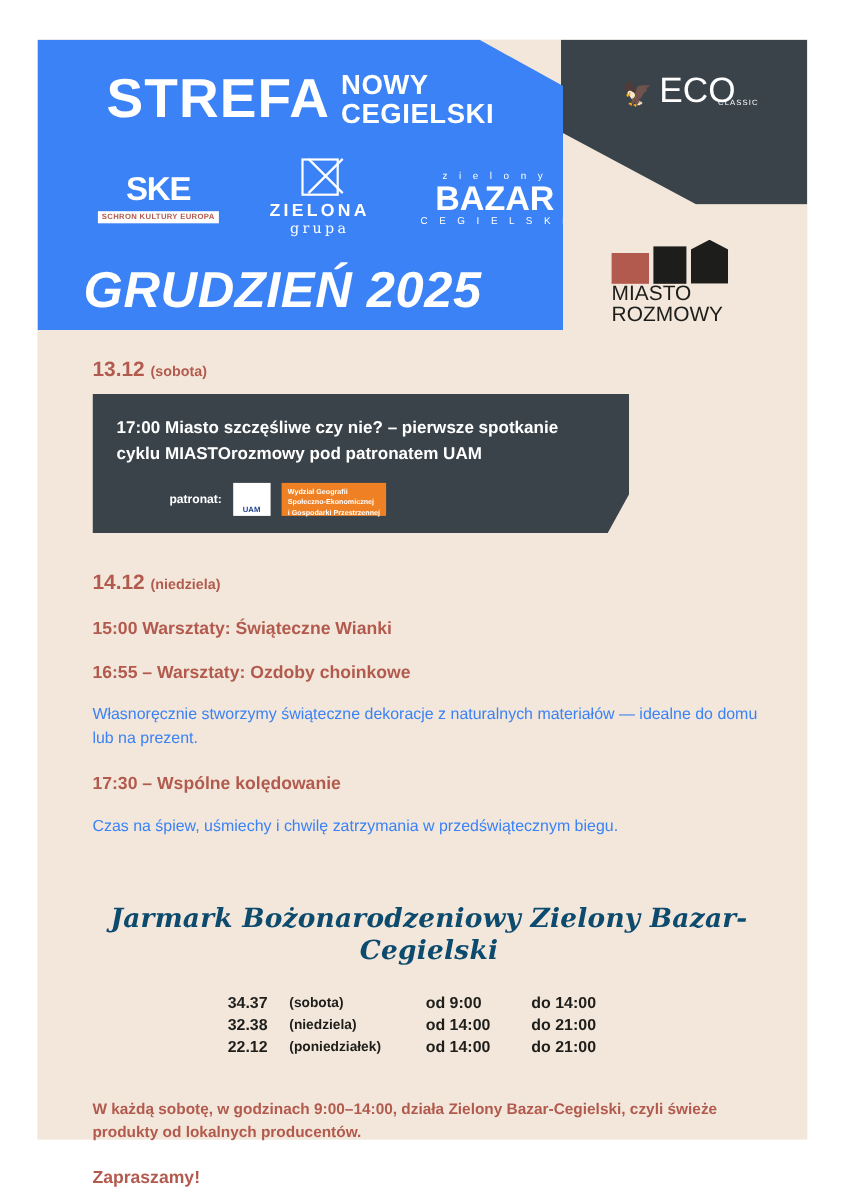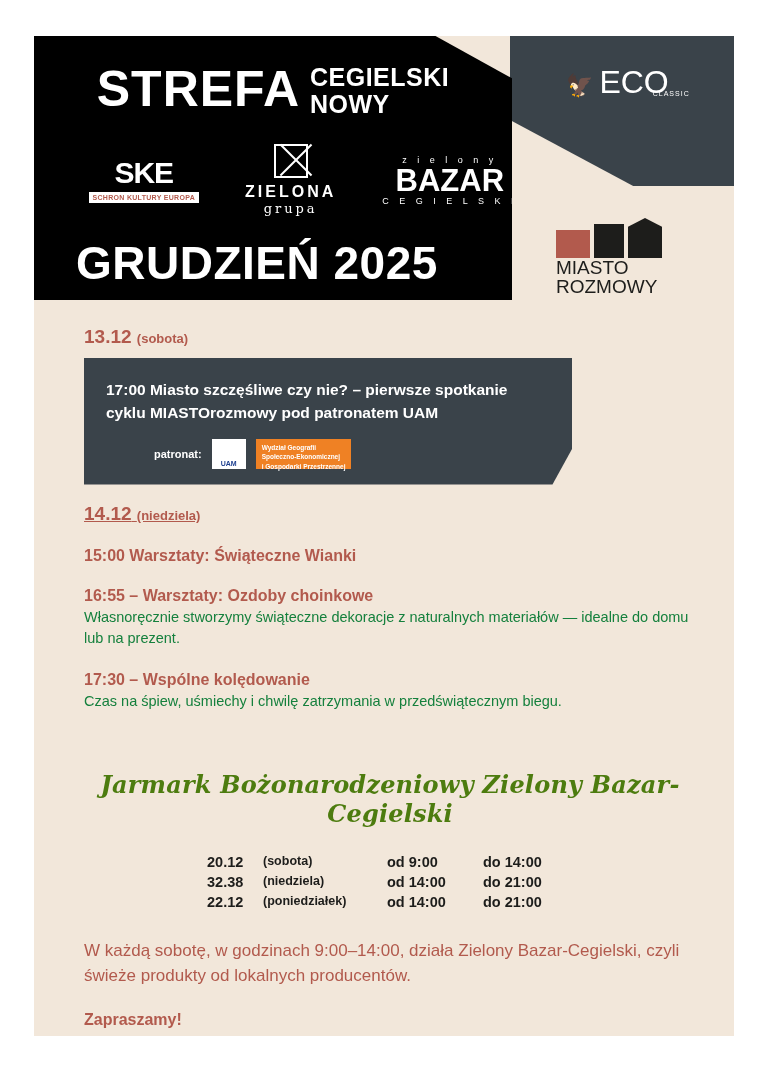--- a/index.html
+++ b/index.html
@@ -27,21 +27,21 @@
     left: 510px; top: 36px;
     width: 224px; height: 150px;
     background: #3a434a;
     clip-path: polygon(0 0, 100% 0, 100% 100%, 55% 100%, 0 56%);
   }
   
   .red-header {
     position: absolute;
     left: 34px; top: 36px;
     width: 478px; height: 264px;
-    background: #000000;
+    background: #3b82f6;
     clip-path: polygon(0 0, 84% 0, 100% 16%, 100% 100%, 0 100%);
   }
   .strefa-row {
     position: absolute;
     left: 0; top: 24px; width: 478px;
     display: flex; align-items: center; justify-content: center;
     gap: 10px;
   }
   .strefa {
     color: #fff;
@@ -90,21 +90,21 @@
   .zielona-sq:before { transform: rotate(45deg); }
   .zielona-sq:after { transform: rotate(-45deg); }
   .zielona-t1 { font-size: 16px; font-weight: bold; letter-spacing: 3px; }
   .zielona-t2 { font-size: 13px; letter-spacing: 3px; font-family: "DejaVu Serif", serif; }
   .logo-bazar { text-align: center; color: #fff; }
   .bazar-t1 { font-size: 9px; letter-spacing: 4px; }
   .bazar-t2 { font-size: 31px; font-weight: bold; letter-spacing: 0px; line-height: 1; }
   .bazar-t3 { font-size: 9px; letter-spacing: 4px; }
   .grudzien {
     position: absolute; left: 42px; top: 200px;
-    color: #fff; font-size: 46px; font-weight: bold; letter-spacing: 0.5px;
+    color: #fff; font-size: 46px; font-weight: bold; letter-spacing: 0.5px; font-style: italic;
   }
   
   .eco {
     position: absolute; left: 566px; top: 68px;
     display: flex; align-items: flex-end; gap: 6px; color: #fff;
   }
   .eco-bird { font-size: 22px; line-height: 1; }
   .eco-text { font-size: 32px; font-weight: normal; letter-spacing: 0px; line-height: 0.9; }
   .eco-sub { font-size: 7px; letter-spacing: 1px; margin-left: -22px; }
   
@@ -143,39 +143,39 @@
     display: flex; align-items: flex-end; justify-content: center;
     font-size: 7px; font-weight: bold; padding-bottom: 2px;
   }
   .uam-orange {
     background: #ef8124; color: #fff;
     font-size: 6.5px; line-height: 1.5; padding: 4px 6px; height: 30px;
     font-weight: bold;
   }
   .evt { margin-top: 22px; }
   .evt-title { color: #b25a4d; font-weight: bold; font-size: 16px; }
-  .evt-desc { color: #15803d; font-size: 14.5px; line-height: 1.45; margin-top: 2px; }
+  .evt-desc { color: #3b82f6; font-size: 14.5px; line-height: 1.45; margin-top: 19px; }
   .jarmark {
     margin-top: 58px;
-    color: #4d7c0f;
+    color: #0c4a6e;
     font-family: "DejaVu Serif", serif;
     font-style: italic;
     font-weight: bold;
     font-size: 24px;
     text-align: center;
     letter-spacing: 0.2px;
   }
   .hours { margin-top: 26px; display: flex; flex-direction: column; gap: 4px; align-items: center; }
   .hrow { display: flex; color: #1d1d1b; font-size: 14.5px; font-weight: bold; }
   .h-date { width: 56px; }
   .h-day { width: 124px; font-size: 12.5px; }
   .h-from { width: 96px; }
   .h-to { width: 90px; }
   .footer-note {
-    margin-top: 28px; color: #b25a4d; font-weight: normal; font-size: 17px; line-height: 1.5;
+    margin-top: 38px; color: #b25a4d; font-weight: bold; font-size: 14px; line-height: 1.5;
   }
   .zapraszamy { margin-top: 22px; color: #b25a4d; font-weight: bold; font-size: 16px; }
 </style>
 </head>
 <body>
 
 <div class="poster">
   <div class="page-bg"></div>
   <div class="dark-wedge"></div>
 
@@ -184,22 +184,22 @@
     <div>
       <div class="eco-text">ECO</div>
     </div>
     <div class="eco-sub">CLASSIC</div>
   </div>
 
   <div class="red-header">
     <div class="strefa-row">
       <div class="strefa">STREFA</div>
       <div class="nowy-cegielski">
+        <div>NOWY</div>
         <div>CEGIELSKI</div>
-        <div>NOWY</div>
       </div>
     </div>
 
     <div class="logos">
       <div class="logo-ske">
         <div class="ske-mark">SKE</div>
         <div class="ske-bar">SCHRON KULTURY EUROPA</div>
       </div>
       <div class="logo-zielona">
         <div class="zielona-sq"></div>
@@ -239,21 +239,21 @@
         <div class="patronat-label">patronat:</div>
         <div class="uam-crest">UAM</div>
         <div class="uam-orange">
           <div>Wydział Geografii</div>
           <div>Społeczno-Ekonomicznej</div>
           <div>i Gospodarki Przestrzennej</div>
         </div>
       </div>
     </div>
 
-    <div class="date-head" style="margin-top:18px;text-decoration:underline;">
+    <div class="date-head" style="margin-top:34px;">
       <span>14.12</span>
       <span class="day">(niedziela)</span>
     </div>
 
     <div class="evt">
       <div class="evt-title">15:00 Warsztaty: Świąteczne Wianki</div>
     </div>
 
     <div class="evt">
       <div class="evt-title">16:55 – Warsztaty: Ozdoby choinkowe</div>
@@ -262,21 +262,21 @@
 
     <div class="evt">
       <div class="evt-title">17:30 – Wspólne kolędowanie</div>
       <div class="evt-desc">Czas na śpiew, uśmiechy i chwilę zatrzymania w przedświątecznym biegu.</div>
     </div>
 
     <div class="jarmark">Jarmark Bożonarodzeniowy Zielony Bazar-Cegielski</div>
 
     <div class="hours">
       <div class="hrow">
-        <span class="h-date">20.12</span>
+        <span class="h-date">34.37</span>
         <span class="h-day">(sobota)</span>
         <span class="h-from">od  9:00</span>
         <span class="h-to">do  14:00</span>
       </div>
       <div class="hrow">
         <span class="h-date">32.38</span>
         <span class="h-day">(niedziela)</span>
         <span class="h-from">od 14:00</span>
         <span class="h-to">do  21:00</span>
       </div>

